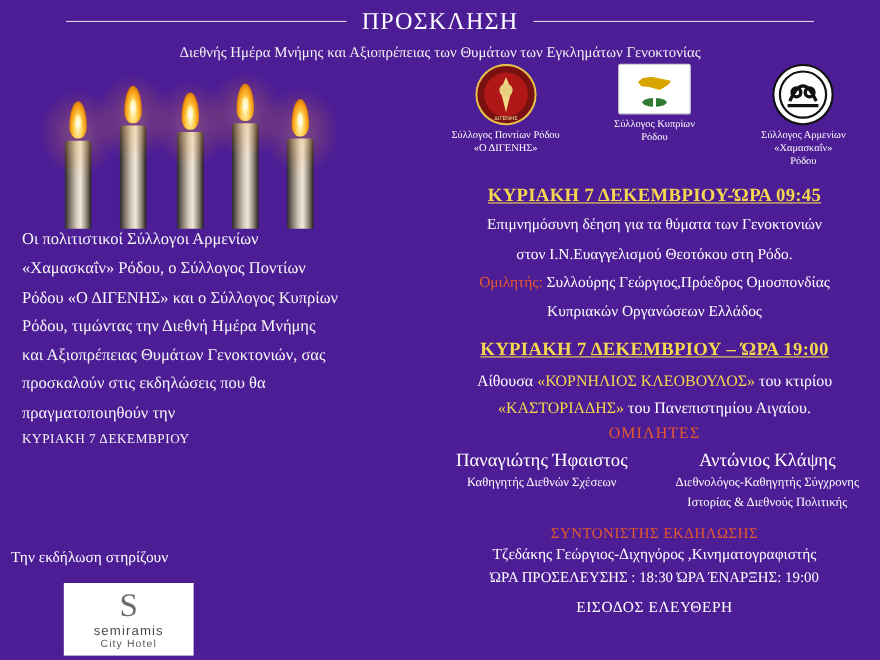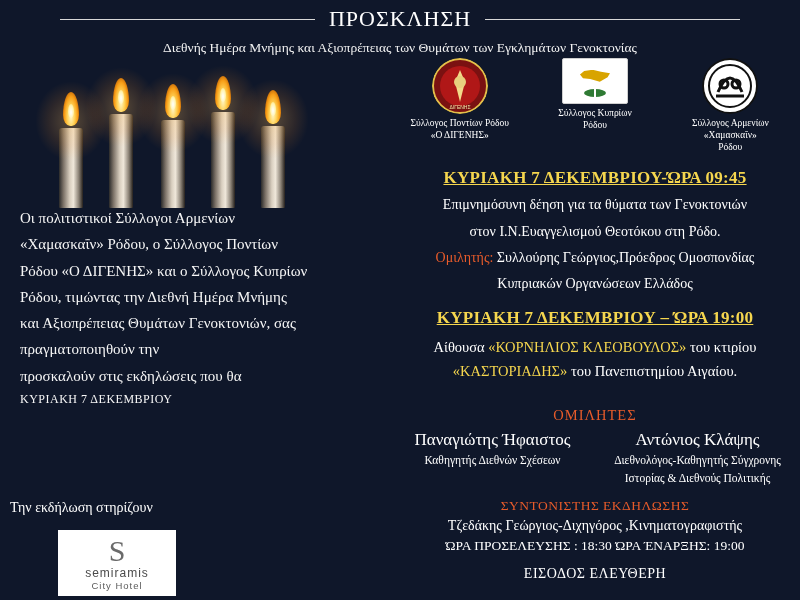--- a/index.html
+++ b/index.html
@@ -11,21 +11,21 @@
     width: 800px;
     height: 600px;
     overflow: hidden;
     font-family: "Liberation Serif", serif;
     color: #ffffff;
     position: relative;
   }
   .poster {
     position: absolute;
     inset: 0;
-    background: #0f172a;
+    background: #4c1d95;
   }
 
   
   .header {
     position: absolute;
     top: 6px;
     left: 0;
     width: 800px;
     text-align: center;
   }
@@ -244,21 +244,21 @@
     line-height: 1.6;
     margin-top: 8px;
   }
   .venue .hall {
     color: #f5d64e;
   }
   .venue .bld {
     color: #f5d64e;
   }
   .section-head {
-    margin-top: 24px;
+    margin-top: 3px;
     font-size: 14.5px;
     letter-spacing: 1px;
     color: #e85b2a;
   }
   .speakers {
     display: flex;
     justify-content: space-between;
     gap: 10px;
     margin-top: 6px;
   }
@@ -339,22 +339,22 @@
       <div class="wax" style="height:82px;"></div>
     </div>
   </div>
 
   <div class="left-text">
     <div>Οι πολιτιστικοί Σύλλογοι Αρμενίων</div>
     <div>«Χαμασκαΐν» Ρόδου, ο Σύλλογος Ποντίων</div>
     <div>Ρόδου «Ο ΔΙΓΕΝΗΣ» και ο Σύλλογος Κυπρίων</div>
     <div>Ρόδου, τιμώντας την Διεθνή Ημέρα Μνήμης</div>
     <div>και Αξιοπρέπειας Θυμάτων Γενοκτονιών, σας</div>
+    <div>προσκαλούν στις εκδηλώσεις που θα</div>
     <div>πραγματοποιηθούν την</div>
-    <div>προσκαλούν στις εκδηλώσεις που θα</div>
     <div class="last-line">ΚΥΡΙΑΚΗ 7 ΔΕΚΕΜΒΡΙΟΥ</div>
   </div>
 
   <div class="support">Την εκδήλωση στηρίζουν</div>
 
   <div class="hotel-logo">
     <div class="mark">S</div>
     <div class="name">semiramis</div>
     <div class="sub">City Hotel</div>
   </div>

